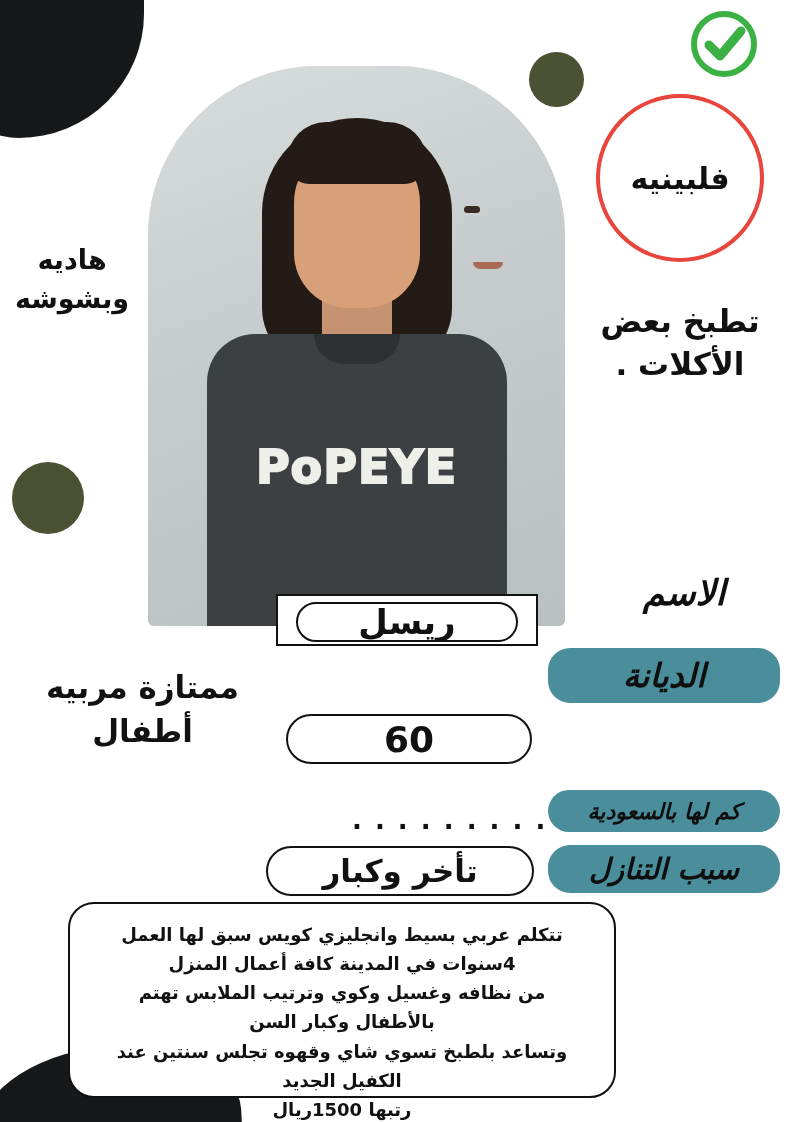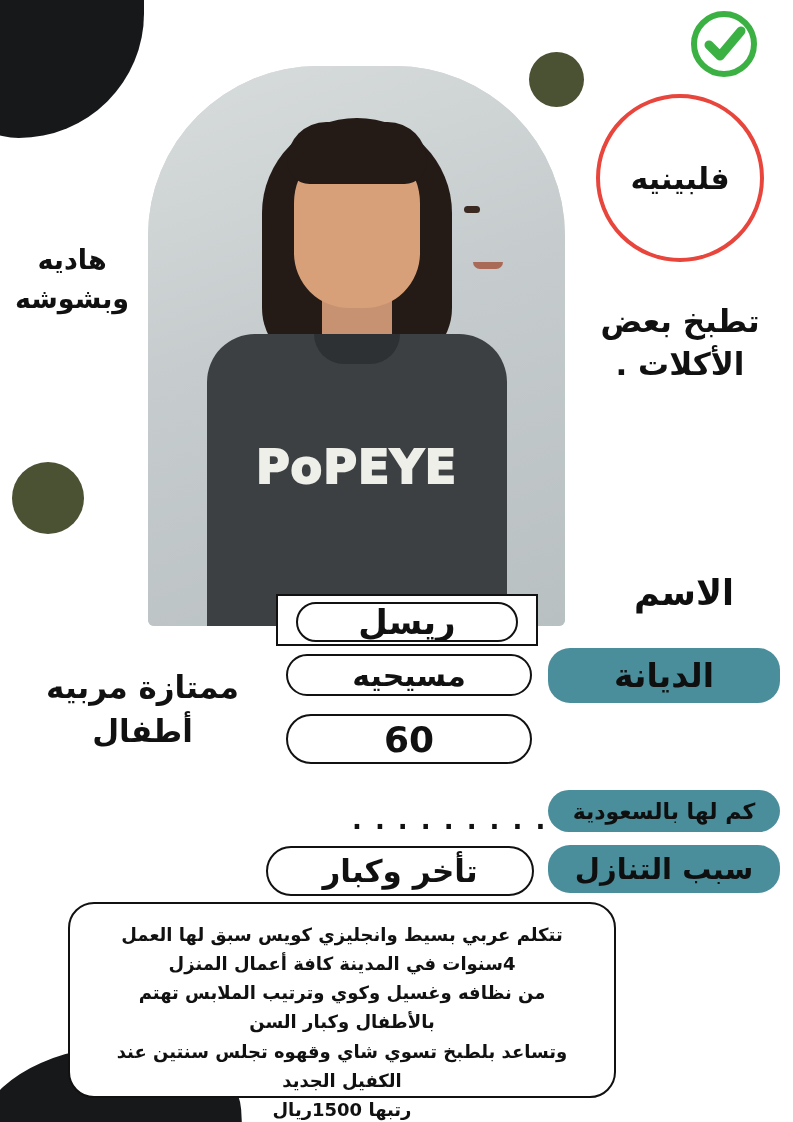--- a/index.html
+++ b/index.html
@@ -231,20 +231,21 @@
   .label-pill {
     position: absolute;
     background: #4a8e9b;
     color: #0f0f0f;
     border-radius: 22px;
     display: flex;
     align-items: center;
     justify-content: center;
     font-weight: 800;
     z-index: 4;
+    font-style: italic;
   }
   .lbl-name {
     top: 570px; left: 592px;
     width: 184px; height: 46px;
     background: transparent;
     font-size: 35px;
   }
   .lbl-religion {
     top: 648px; left: 548px;
     width: 232px; height: 55px;
@@ -375,21 +376,20 @@
   <div class="note-left-mid">ممتازة مربيه أطفال</div>
   <div class="dots-left">. . . . . . . . . .</div>
 
   <div class="label-pill lbl-name">الاسم</div>
   <div class="label-pill lbl-religion">الديانة</div>
   <div class="label-pill lbl-reason">سبب التنازل</div>
   <div class="label-pill lbl-duration">كم لها بالسعودية</div>
 
   <div class="value-pill val-name"></div>
   <div class="val-name-inner">ريسل</div>
-  <div class="value-pill val-religion">مسيحيه</div>
   <div class="value-pill val-age">60</div>
   <div class="value-pill val-reason">تأخر وكبار</div>
 
   <div class="desc-box">
     <p>تتكلم عربي بسيط وانجليزي كويس سبق لها العمل 4سنوات في المدينة كافة أعمال المنزل</p>
     <p>من نظافه وغسيل وكوي وترتيب الملابس تهتم بالأطفال وكبار السن</p>
     <p>وتساعد بلطبخ تسوي شاي وقهوه تجلس سنتين عند الكفيل الجديد</p>
     <p>رتبها 1500ريال</p>
   </div>
 

